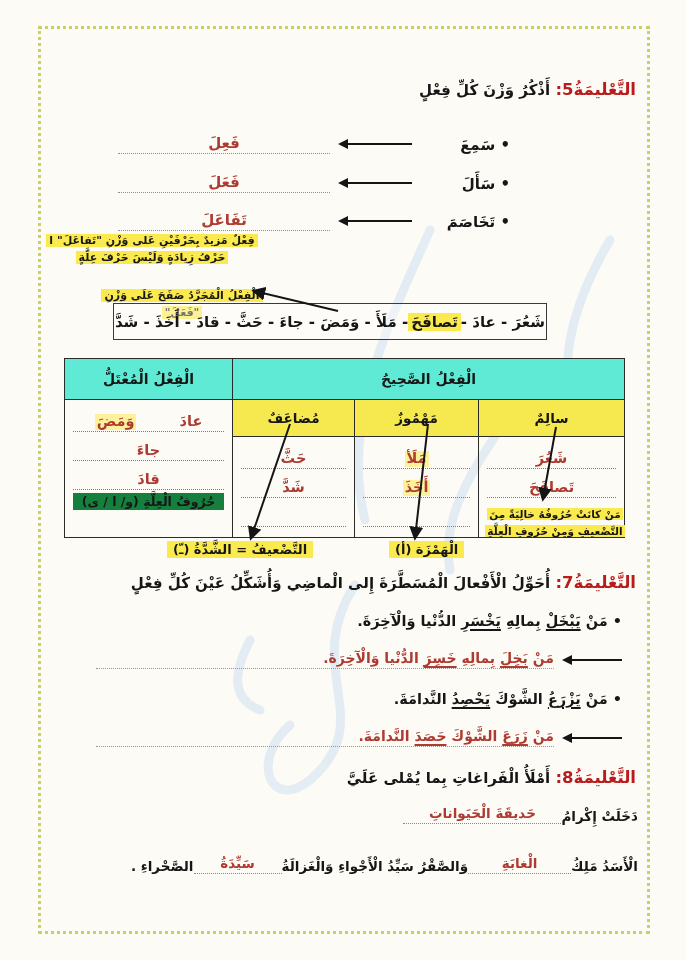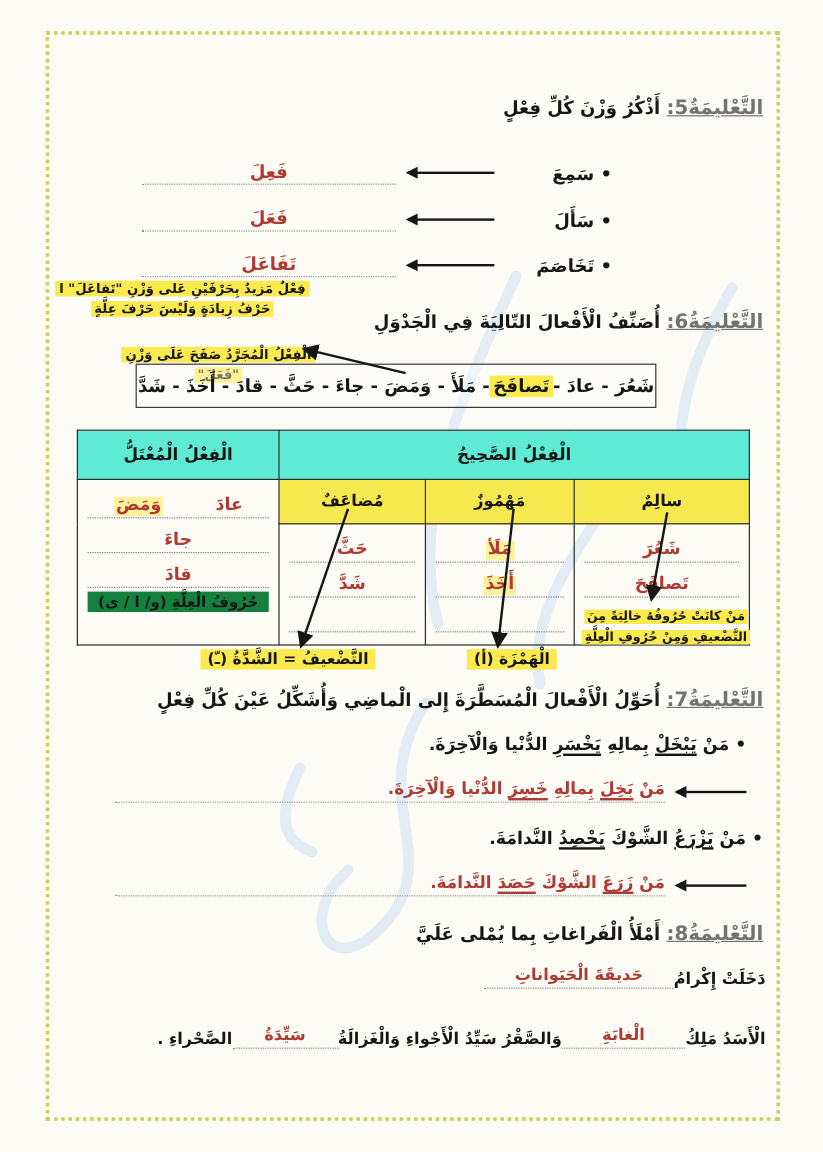--- a/index.html
+++ b/index.html
@@ -1,21 +1,21 @@
 <!DOCTYPE html>
 <html lang="ar"><head>
 <meta charset="utf-8">
 <style>
   html,body{margin:0;padding:0;background:#ffffff;}
   .page{position:relative;width:686px;height:960px;background:#fcfbf5;overflow:hidden;
         font-family:"DejaVu Sans",sans-serif;direction:rtl;color:#161616;}
   .frame{position:absolute;left:38px;top:26px;width:606px;height:902px;
          border:3px dotted #ccd05e;pointer-events:none;}
   .abs{position:absolute;}
-  .badge{color:#737373;font-weight:700;font-size:16.5px;white-space:nowrap;text-decoration:underline;}
+  .badge{color:#b91c1c;font-weight:700;font-size:16.5px;white-space:nowrap;}
   .htitle{font-weight:700;font-size:15px;white-space:nowrap;}
   .red{color:#ae3a31;font-weight:700;}
   .hl{background:#fbea4e;padding:0 3px;}
   .hl-soft{background:#fdf29b;padding:0 2px;}
   .u{text-decoration:underline;text-underline-offset:3px;text-decoration-thickness:1.5px;}
   
   .s5row{display:flex;align-items:flex-end;height:32px;}
   .s5verb{font-weight:700;font-size:15px;min-width:86px;white-space:nowrap;}
   .harrow{height:2px;background:#151515;position:relative;flex:0 0 auto;}
   .harrow::before{content:"";position:absolute;left:-2px;top:-4.5px;width:0;height:0;
@@ -97,24 +97,20 @@
     <div class="harrow"></div>
     <div class="ansline">
       <span class="red">تَفَاعَلَ</span>
     </div>
   </div>
 
   <div class="abs ynote" style="top:232px;left:44px;width:216px;font-size:11px;">
     <span>فِعْلٌ مَزيدٌ بِحَرْفَيْنِ عَلى وَزْنِ "تَفاعَلَ" ا حَرْفُ زِيادَةٍ وَلَيْسَ حَرْفَ عِلَّةٍ</span>
   </div>
 
-  <div class="abs htitle" style="top:258px;right:50px;">
-    <span class="badge">التَّعْليمَةُ6:</span>
-    <span>أُصَنِّفُ الْأَفْعالَ التّالِيَةَ فِي الْجَدْوَلِ</span>
-  </div>
 
   <div class="abs ynote" style="top:287px;left:96px;width:172px;font-size:11px;">
     <span>الْفِعْلُ الْمُجَرَّدُ صَفَحَ عَلَى وَزْنِ "فَعَلَ"</span>
   </div>
 
   <div class="abs vbox" style="top:303px;left:113px;width:432px;height:35px;">
     <span>شَعُرَ - عادَ - </span>
       <span class="hl">تَصافَحَ</span>
       <span> - مَلَأَ - وَمَضَ - جاءَ - حَثَّ - قادَ - أَخَذَ - شَدَّ</span>
   </div>
@@ -205,21 +201,21 @@
   <div class="abs q" style="top:613px;right:64px;">
     <span>• مَنْ </span><span class="u">يَبْخَلْ</span><span> بِمالِهِ </span><span class="u">يَخْسَرِ</span><span> الدُّنْيا وَالْآخِرَةَ.</span>
   </div>
   <div class="abs arow" style="top:650px;right:64px;left:96px;">
     <div class="harrow"></div>
     <div class="afill">
       <span class="red"><span>مَنْ </span><span class="u">بَخِلَ</span><span> بِمالِهِ </span><span class="u">خَسِرَ</span><span> الدُّنْيا وَالْآخِرَةَ.</span></span>
     </div>
   </div>
 
-  <div class="abs q" style="top:691px;right:50px;">
+  <div class="abs q" style="top:691px;right:64px;">
     <span>• مَنْ </span><span class="u">يَزْرَعُ</span><span> الشَّوْكَ </span><span class="u">يَحْصِدُ</span><span> النَّدامَةَ.</span>
   </div>
   <div class="abs arow" style="top:728px;right:64px;left:96px;">
     <div class="harrow"></div>
     <div class="afill">
       <span class="red"><span>مَنْ </span><span class="u">زَرَعَ</span><span> الشَّوْكَ </span><span class="u">حَصَدَ</span><span> النَّدامَةَ.</span></span>
     </div>
   </div>
 
   <div class="abs htitle" style="top:768px;right:50px;">

